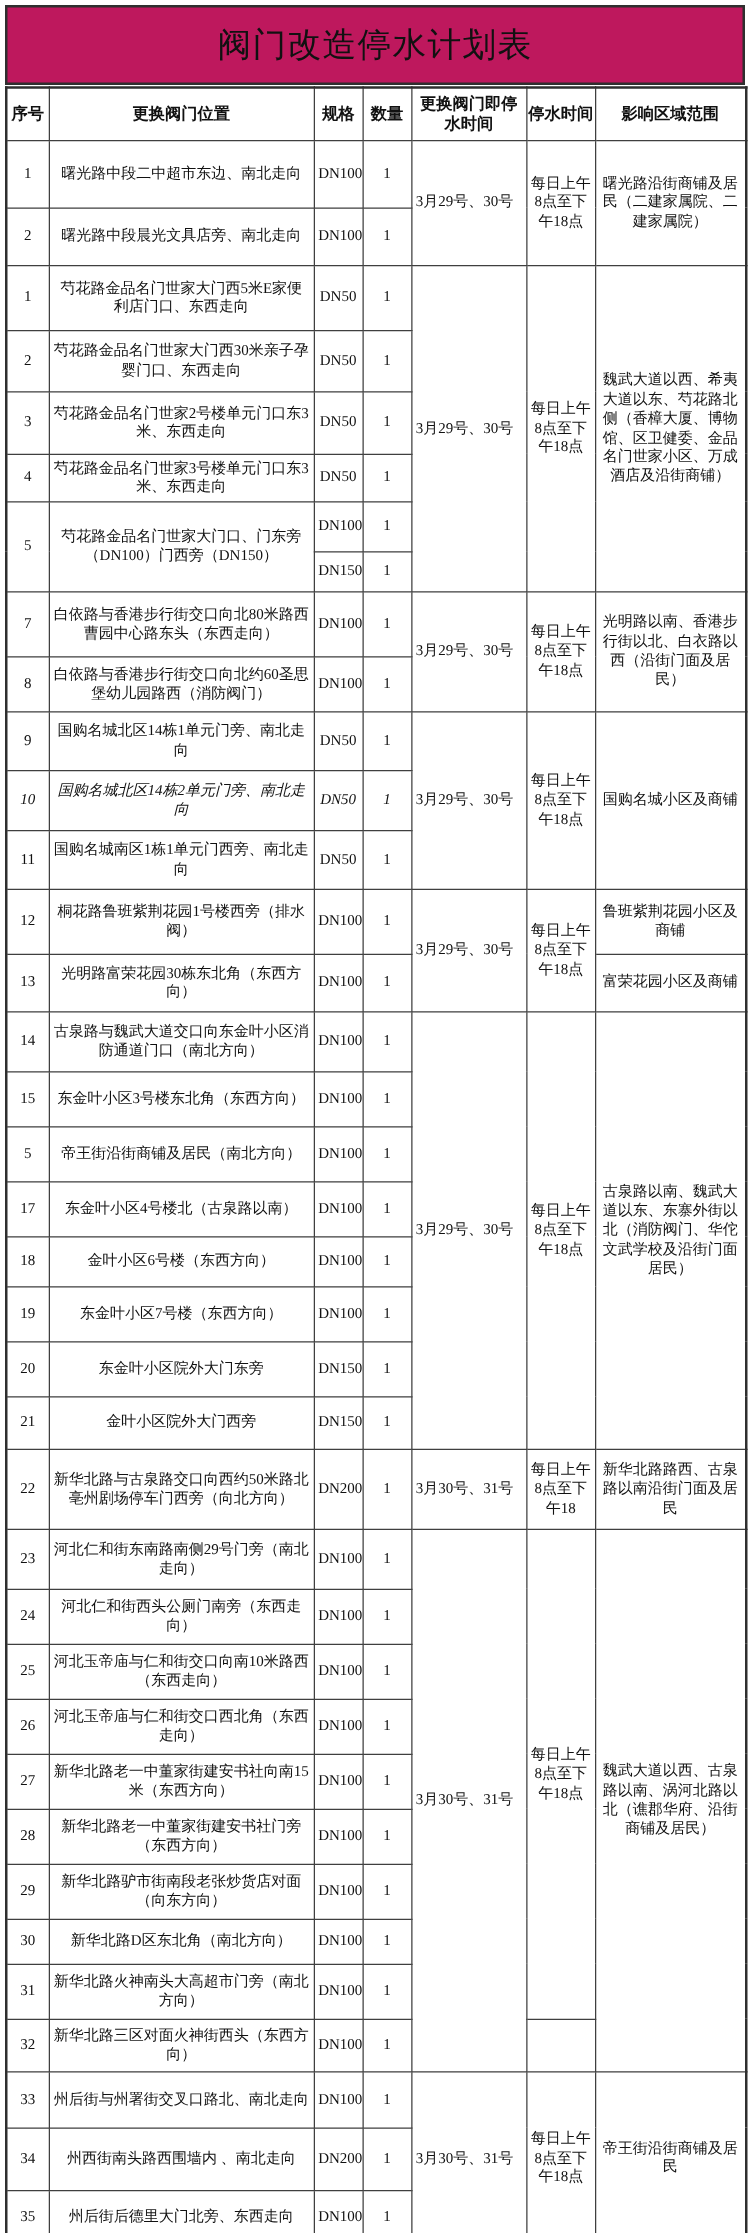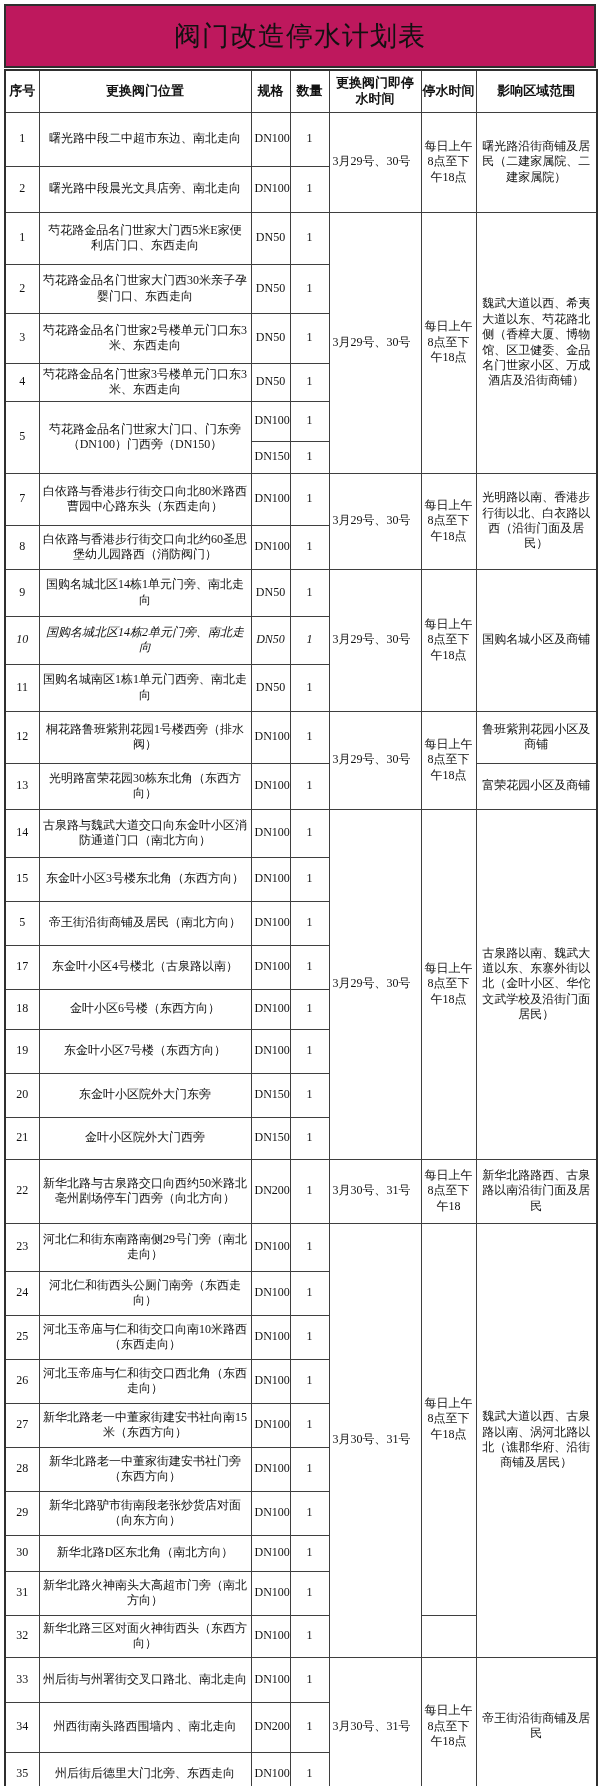--- a/index.html
+++ b/index.html
@@ -188,21 +188,21 @@
           <td class="ctr">1</td>
           <td class="af">富荣花园小区及商铺</td>
         </tr>
         <tr style="height: 48px;">
           <td class="ctr">14</td>
           <td class="loc">古泉路与魏武大道交口向东金叶小区消防通道门口（南北方向）</td>
           <td class="ctr">DN100</td>
           <td class="ctr">1</td>
           <td class="vt" rowspan="8">3月29号、30号</td>
           <td class="ot" rowspan="8">每日上午8点至下午18点</td>
-          <td class="af" rowspan="8">古泉路以南、魏武大道以东、东寨外街以北（金叶小区、华佗文武学校及沿街门面居民）</td>
+          <td class="af" rowspan="8">古泉路以南、魏武大道以东、东寨外街以北（消防阀门、华佗文武学校及沿街门面居民）</td>
         </tr>
         <tr style="height: 44px;">
           <td class="ctr">15</td>
           <td class="loc">东金叶小区3号楼东北角（东西方向）</td>
           <td class="ctr">DN100</td>
           <td class="ctr">1</td>
         </tr>
         <tr style="height: 44px;">
           <td class="ctr">5</td>
           <td class="loc">帝王街沿街商铺及居民（南北方向）</td>

